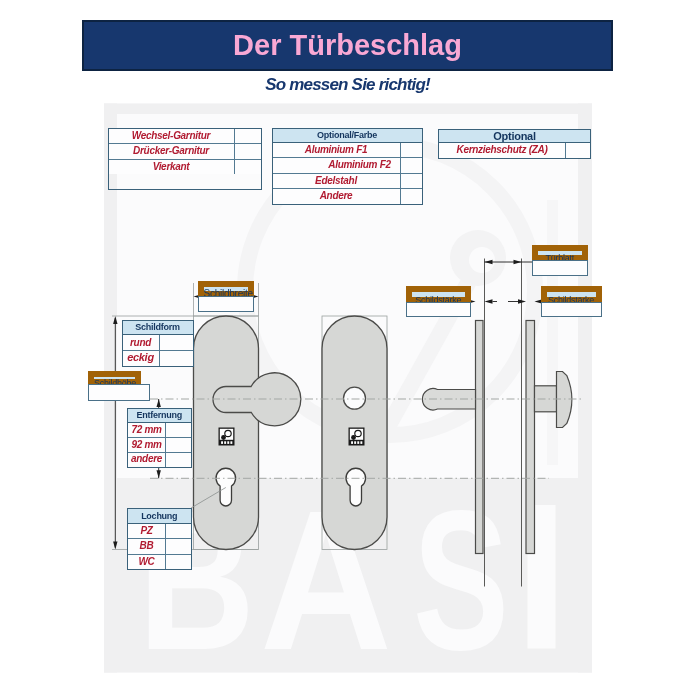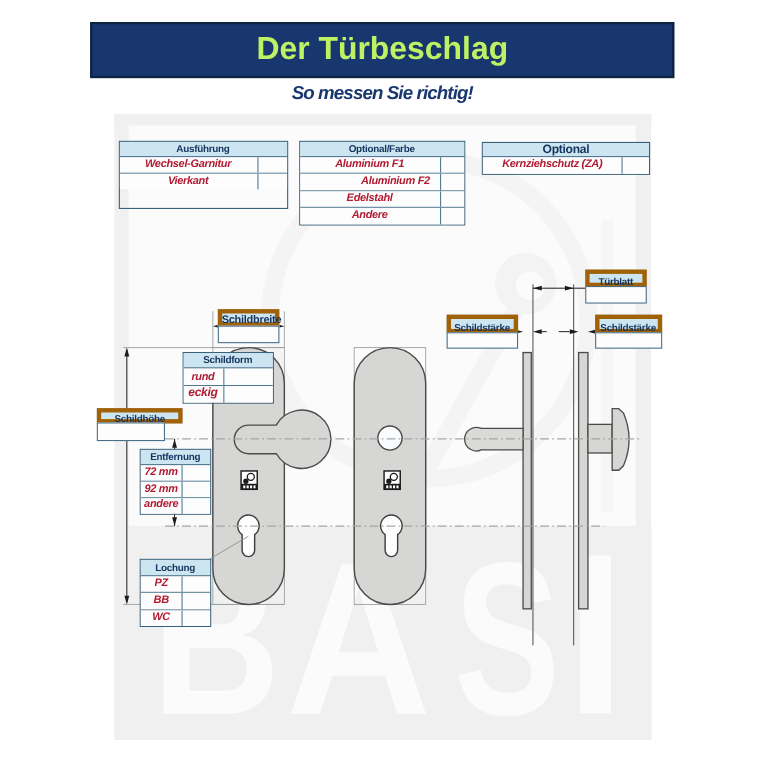--- a/index.html
+++ b/index.html
@@ -7,22 +7,22 @@
        font-family:"Liberation Sans", sans-serif;}
   .abs{position:absolute;box-sizing:border-box;}
   .tbl{position:absolute;box-sizing:border-box;border:1.2px solid #3a617a;}
   .tbl .hd{box-sizing:border-box;background:#cde4f1;color:#14355e;font-weight:bold;
            text-align:center;border-bottom:1px solid #3a617a;}
   .tbl .row{box-sizing:border-box;background:#fdfdfe;display:flex;}
   .tbl .c1{box-sizing:border-box;color:#b11b31;font-weight:bold;font-style:italic;
            text-align:center;border-right:1px solid #537a92;}
   .tbl .c2{box-sizing:border-box;}
   .tbl .bb{border-bottom:1px solid #537a92;}
-  .lbl{position:absolute;box-sizing:border-box;background:#cde4f1;border:4px solid #a16207;
-       color:#14355e;font-weight:bold;text-align:center;}
+  .lbl{position:absolute;box-sizing:border-box;background:#cde4f1;border:6px solid #a16207;
+       color:#14355e;font-weight:normal;text-align:center;}
   .lbx{position:absolute;box-sizing:border-box;background:#fdfdfe;border:1px solid #4a7088;}
 </style>
 </head>
 <body>
 
 <svg class="abs" style="left:0;top:0" width="696" height="696" viewBox="0 0 696 696">
 
   <rect x="104" y="103.5" width="488" height="569" fill="#fbfbfc"></rect>
 
   <rect x="104" y="103.5" width="488" height="10.5" fill="#f0f0f1"></rect>
@@ -154,31 +154,34 @@
       <rect x="360.4" y="441.3" width="1.9" height="2.6" fill="#ffffff"></rect>
   </g>
 
   <path d="M150 399 H 582" stroke="#a3a7a4" stroke-width="1" fill="none" stroke-dasharray="8 3 1.5 3"></path>
 
   <path d="M150 478.3 H 549" stroke="#a3a7a4" stroke-width="1" fill="none" stroke-dasharray="8 3 1.5 3"></path>
 </svg>
 
 <div class="abs" style="left:82px;top:20px;width:531px;height:50.5px;background:#17376e;
      border:2px solid #0d2342;display:flex;align-items:center;justify-content:center;">
-  <span style="color:#bef264;font-weight:bold;font-size:29px;">Der Türbeschlag</span>
+  <span style="color:#f9a8d4;font-weight:bold;font-size:29px;">Der Türbeschlag</span>
 </div>
 
 <div class="abs" style="left:82px;top:74.5px;width:531px;text-align:center;">
   <span style="color:#17376e;font-weight:bold;font-style:italic;font-size:17px;letter-spacing:-0.8px;">So messen Sie richtig!</span>
 </div>
 
 <div class="tbl" style="left:107.5px;top:128px;width:154px;height:61.5px;">
-  <div class="hd" style="height:13.5px;font-size:9px;letter-spacing:-0.25px;line-height:12.5px;">Ausführung</div>
   <div class="row bb" style="height:15.3px;">
       <div class="c1" style="width:126px;font-size:10px;letter-spacing:-0.3px;line-height:14.5px;">Wechsel-Garnitur</div>
+      <div class="c2"></div>
+    </div>
+  <div class="row bb" style="height:15.3px;">
+      <div class="c1" style="width:126px;font-size:10px;letter-spacing:-0.3px;line-height:14.5px;">Drücker-Garnitur</div>
       <div class="c2"></div>
     </div>
   <div class="row" style="height:14.6px;">
       <div class="c1" style="width:126px;font-size:10px;letter-spacing:-0.3px;line-height:13.5px;">Vierkant</div>
       <div class="c2"></div>
     </div>
 </div>
 
 <div class="tbl" style="left:271.5px;top:127.5px;width:151px;height:77px;">
   <div class="hd" style="height:14.5px;font-size:9px;letter-spacing:-0.25px;line-height:13.5px;">Optional/Farbe</div>
@@ -205,33 +208,33 @@
   <div class="row" style="height:15.7px;">
       <div class="c1" style="width:127px;font-size:10px;letter-spacing:-0.3px;line-height:14.5px;font-style:italic;">Kernziehschutz (ZA)</div>
       <div class="c2"></div>
     </div>
 </div>
 
 <div class="lbl" style="left:197.5px;top:281px;width:56.5px;height:15.5px;font-size:10px;letter-spacing:-0.25px;line-height:14px;">Schildbreite</div>
 
 <div class="lbx" style="left:197.5px;top:295.5px;width:56.5px;height:16px;"></div>
 
-<div class="tbl" style="left:121.5px;top:320px;width:83px;height:46.5px;margin-left:44px;">
+<div class="tbl" style="left:121.5px;top:320px;width:72px;height:46.5px;">
   <div class="hd" style="height:14px;font-size:9px;letter-spacing:-0.25px;line-height:13px;">Schildform</div>
   <div class="row bb" style="height:16.3px;">
       <div class="c1" style="width:37px;font-size:10px;letter-spacing:-0.3px;line-height:15px;">rund</div>
       <div class="c2"></div>
     </div>
   <div class="row" style="height:15px;">
       <div class="c1" style="width:37px;font-size:11px;letter-spacing:-0.3px;line-height:13.5px;">eckig</div>
       <div class="c2"></div>
     </div>
 </div>
 
-<div class="lbl" style="left:88px;top:370.5px;width:78px;height:14.5px;font-size:9px;letter-spacing:-0.25px;line-height:13.5px;">Schildhöhe</div>
+<div class="lbl" style="left:88px;top:370.5px;width:53px;height:14.5px;font-size:9px;letter-spacing:-0.25px;line-height:13.5px;">Schildhöhe</div>
 
 <div class="lbx" style="left:88px;top:384px;width:61.5px;height:16.5px;"></div>
 
 <div class="tbl" style="left:127px;top:407.5px;width:64.5px;height:60px;">
   <div class="hd" style="height:14.5px;font-size:9px;letter-spacing:-0.25px;line-height:13.5px;">Entfernung</div>
   <div class="row bb" style="height:15px;">
       <div class="c1" style="width:38px;font-size:10px;letter-spacing:-0.3px;line-height:14px;">72 mm</div>
       <div class="c2"></div>
     </div>
   <div class="row bb" style="height:15px;">

